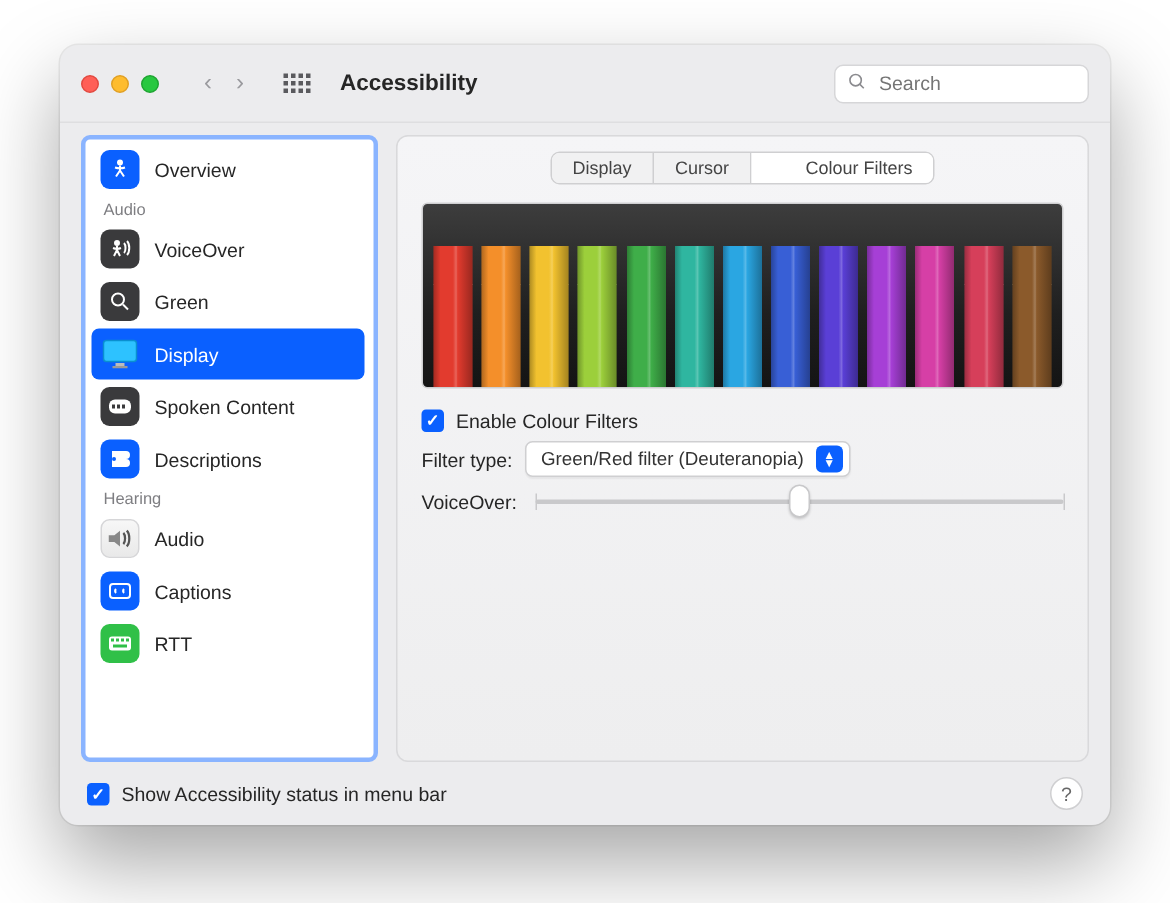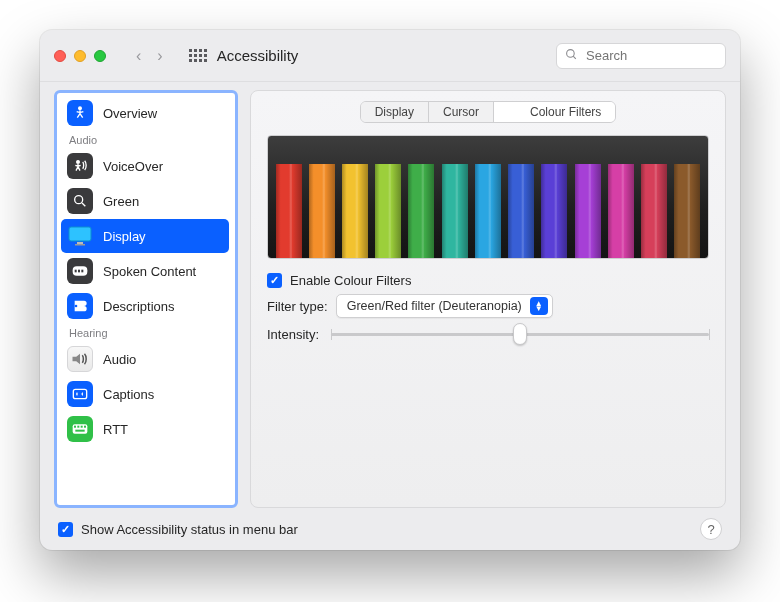--- a/index.html
+++ b/index.html
@@ -52,34 +52,34 @@
   .dot.green{background:#28c840;border:1px solid #1fa532;}
   .nav-arrows { display:flex; gap:4px; margin-left:14px;}
   .nav-arrows span { color:#9a9a9e; font-size:16px; padding:2px 6px;}
   .apps-icon {
     margin-left:10px;
     width:18px;height:14px;
     display:grid;grid-template-columns:repeat(4,3px);grid-template-rows:repeat(3,3px);
     gap:2px;
   }
   .apps-icon i{background:#5a5a5e;width:3px;height:3px;display:block;}
-  .title { font-weight:400; font-size:15px; }
+  .title { font-weight:700; font-size:15px; margin-left:10px;}
   .spacer{flex:1;}
   .search {
     display:flex;align-items:center;gap:6px;
     background:#fff;border:1px solid #d6d6d8;border-radius:6px;
     padding:3px 8px; height:26px; width:170px;
   }
   .search svg{width:13px;height:13px;stroke:#8b8b8f;fill:none;stroke-width:2;}
   .search input{border:none;outline:none;font-size:13px;width:100%;background:transparent;color:#555;}
   
   .body { flex:1; display:flex; padding:8px 14px 0 14px; gap:12px; min-height:0;}
   
   .sidebar-wrap{
-    width:184px;
+    width:198px;
     border:3px solid #8ab4ff;
     border-radius:6px;
     background:#fff;
     display:flex;
     overflow:hidden;
   }
   .sidebar{
     flex:1; overflow-y:auto; padding:2px 4px 2px 2px;
     scrollbar-width: thin;
   }
@@ -395,21 +395,21 @@
           <div class="select">
             <span>Green/Red filter (Deuteranopia)</span>
             <span class="chevron">
               <span>▲</span>
                 <span>▼</span>
             </span>
           </div>
         </div>
 
         <div class="form-row">
-          <span>Intensity:</span>
+          <span>VoiceOver:</span>
           <div class="slider">
             <div class="track" id="slider-track">
                 <div class="tick" style="left: 0%;"></div>
                 <div class="tick" style="left: 100%;"></div>
                 <div class="knob" style="left: 50%;"></div>
               </div>
           </div>
         </div>
 
       </div>

